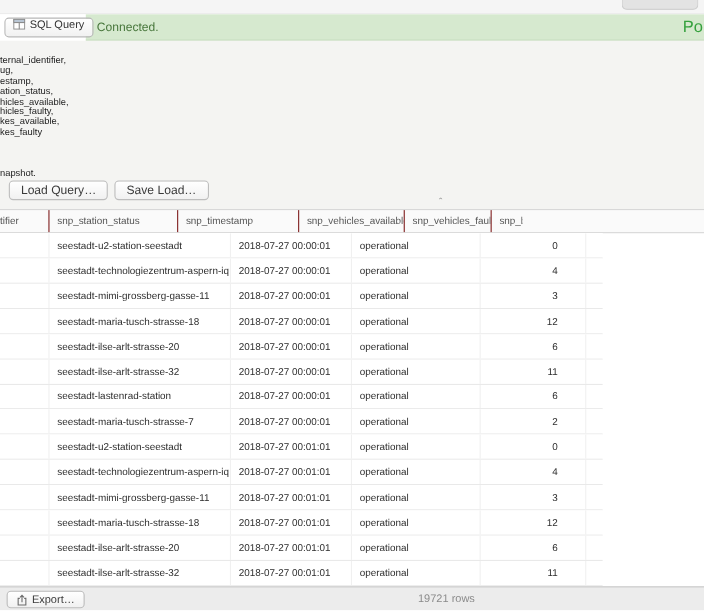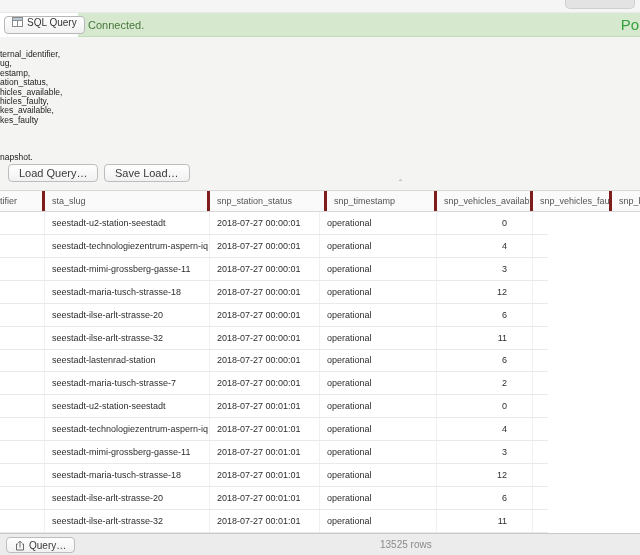--- a/index.html
+++ b/index.html
@@ -23,21 +23,21 @@
   .sql-text{position:absolute;left:0;top:13px;font-family:Liberation Sans, sans-serif;font-size:8.5px;line-height:9.4px;color:#1c1c1c;white-space:pre}
   .mac-btn{display:inline-flex;align-items:center;gap:4px;background:linear-gradient(#ffffff,#f1f1f1);border:1px solid #bdbdbd;border-radius:4px;font-size:11px;color:#3a3a3a;padding:0 10px;height:18px;font-family:"Liberation Sans",sans-serif}
   .load-btn{position:absolute;left:8px;top:127px}
   .save-btn{position:absolute;left:104px;top:127px}
 
   
   .sort-caret{position:absolute;left:399px;top:179px;font-size:9px;color:#9a9a9a;line-height:9px}
 
   
   .thead{position:absolute;left:0;top:190px;width:640px;height:22px;background:#fafafa;border-top:1px solid #d8d8d8;border-bottom:1px solid #d8d8d8;display:flex}
-  .th{flex:0 0 auto;font-size:9px;color:#555;display:flex;align-items:center;padding-left:7px;border-right:3px solid #7f1d1d;overflow:hidden;white-space:nowrap}
+  .th{flex:0 0 auto;font-size:9px;color:#555;display:flex;align-items:center;padding-left:7px;border-right:1px solid #7f1d1d;overflow:hidden;white-space:nowrap}
   .tbody{position:absolute;left:0;top:212px;width:548px;height:321px;overflow:hidden;background:#fff}
   .trow{display:flex;height:22.93px;border-bottom:1px solid #e9e9e9;background:#fff}
   .td{flex:0 0 auto;font-size:9px;color:#2e2e2e;display:flex;align-items:center;padding-left:7px;border-right:1px solid #f0f0f0;overflow:hidden;white-space:nowrap}
   .num{justify-content:flex-end;padding-right:25px;padding-left:0}
   .c-id{width:45px;padding-left:0}
   .c-slug{width:165px}
   .c-ts{width:110px}
   .c-status{width:117px}
   .c-va{width:96px}
   .c-vf{width:79px}
@@ -88,21 +88,20 @@
 
 napshot.</pre>
     <button class="mac-btn load-btn">Load Query…</button>
     <button class="mac-btn save-btn">Save Load…</button>
   </div>
 
   <div class="sort-caret">ˆ</div>
 
   <div class="thead">
     <div class="th c-id">tifier</div>
-    <div class="th c-slug">sta_slug</div>
     <div class="th c-status">snp_station_status</div>
     <div class="th c-ts">snp_timestamp</div>
     <div class="th c-va">snp_vehicles_available</div>
     <div class="th c-vf">snp_vehicles_faulty</div>
     <div class="th c-b">snp_b</div>
   </div>
 
   <div class="tbody">
     <div class="trow">
       <div class="td c-id"></div>
@@ -246,18 +245,18 @@
   </div>
 
   <div class="statusbar">
     <button class="mac-btn export-btn">
       <span style="display:inline-flex">
         <svg width="10" height="11" viewBox="0 0 10 11">
             <path d="M3 4 H1.5 V10 H8.5 V4 H7" fill="none" stroke="#6b6b6b"></path>
             <path d="M5 7.5 V1.2 M3.2 3 L5 1.2 L6.8 3" fill="none" stroke="#6b6b6b"></path>
           </svg>
       </span>
-      <span>Query…</span>
+      <span>Export…</span>
     </button>
-    <span class="rowcount">13525 rows</span>
+    <span class="rowcount">19721 rows</span>
   </div>
 
 </div>
 
 </body></html>

